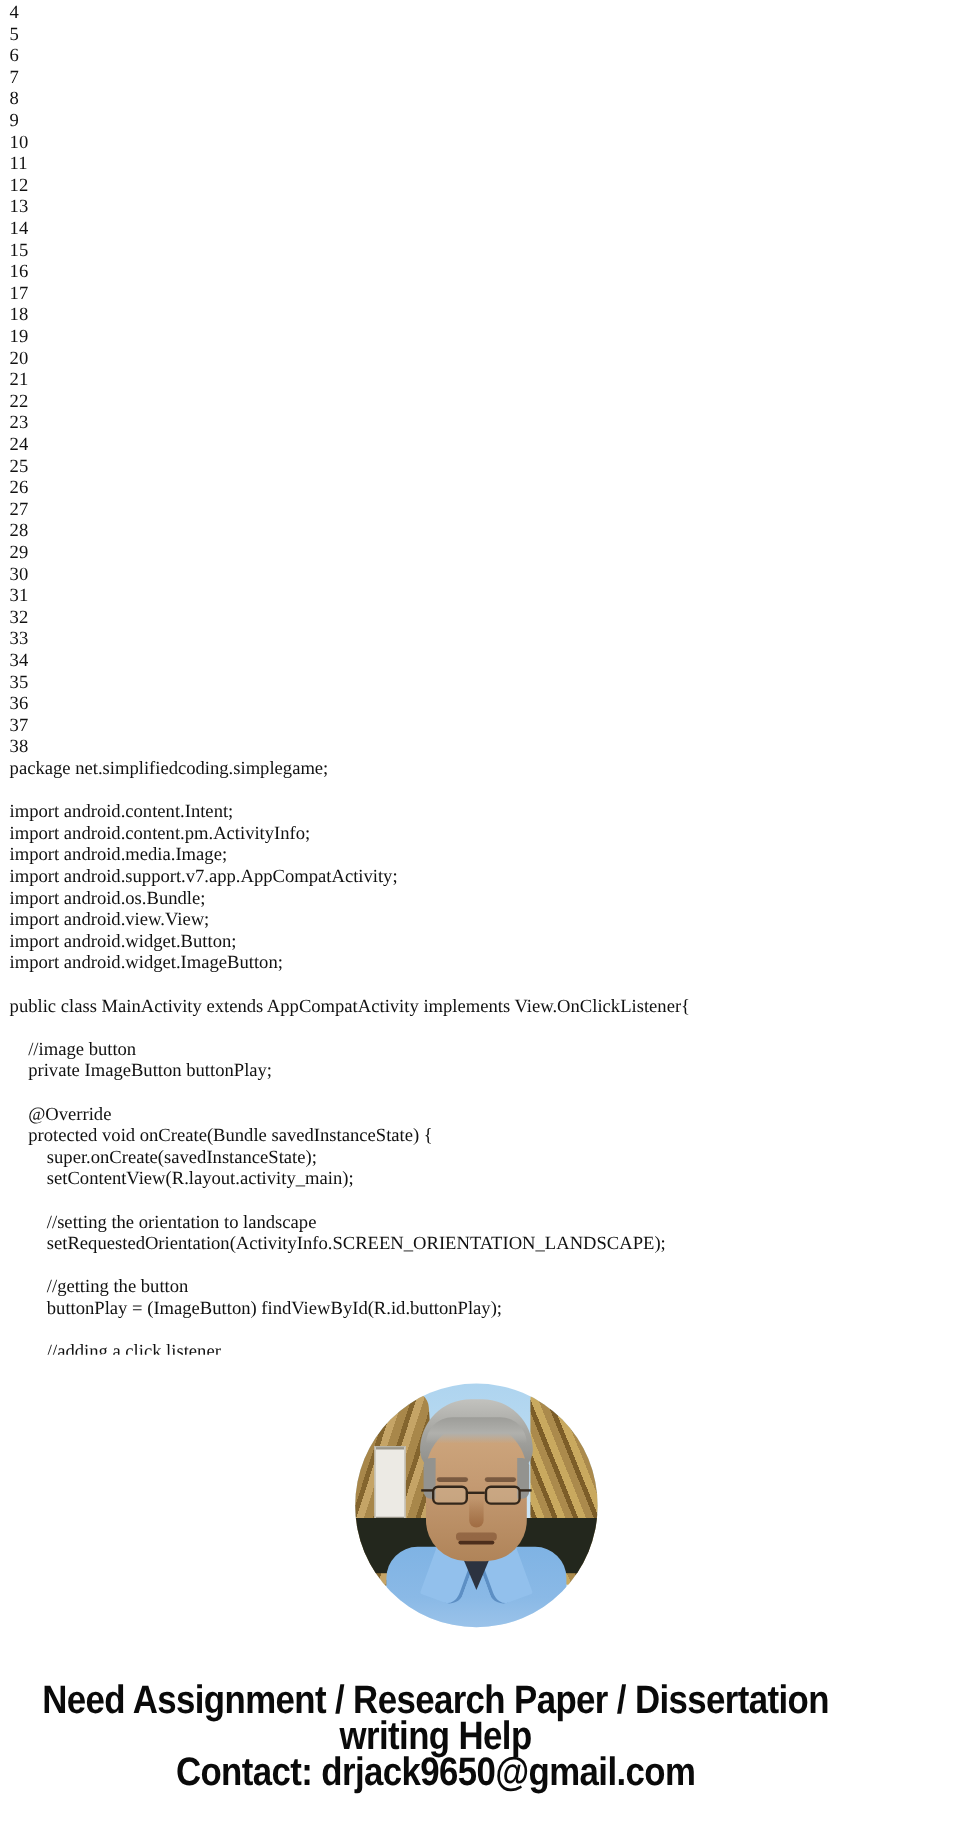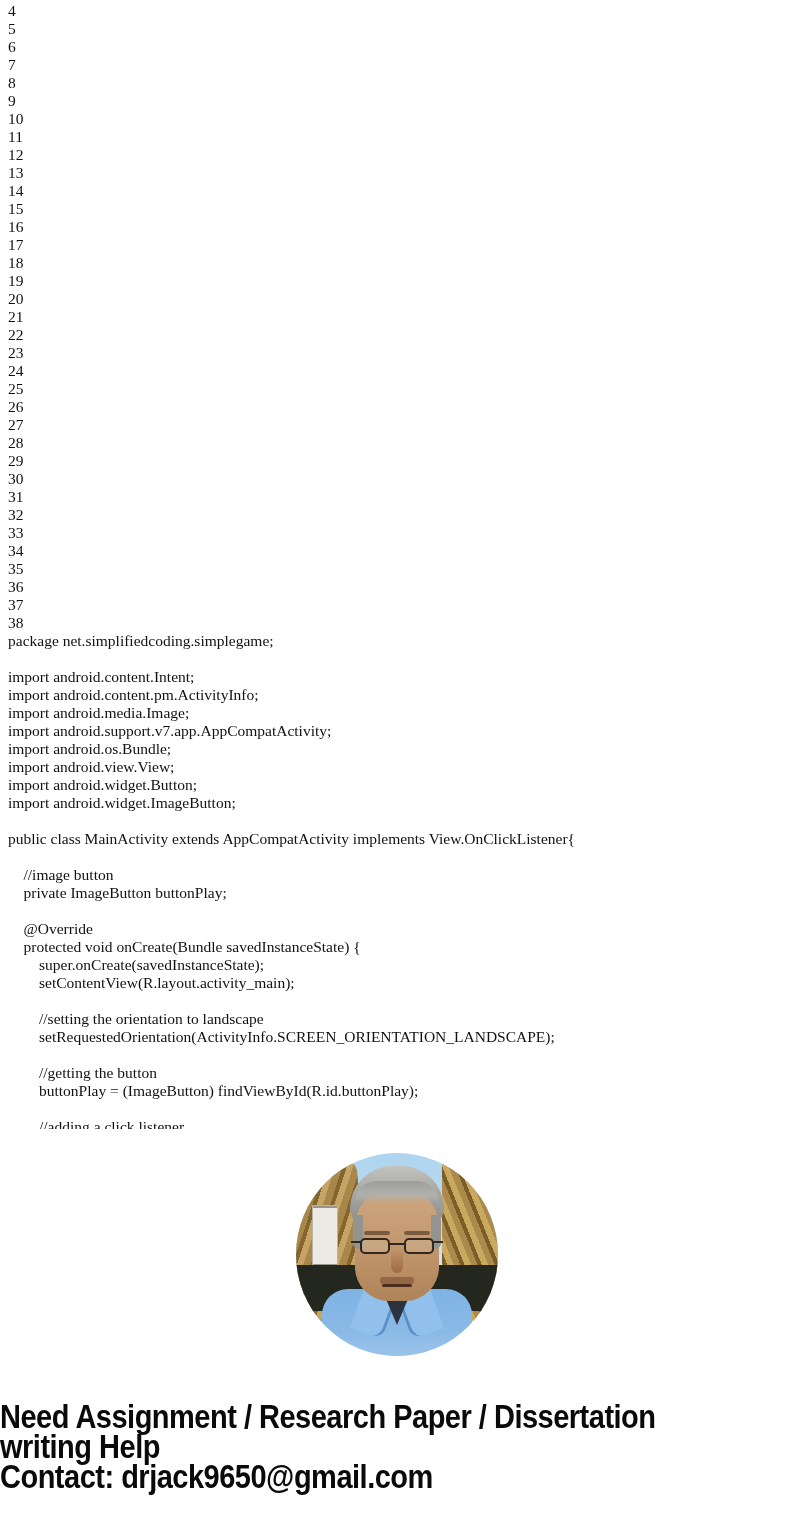--- a/index.html
+++ b/index.html
@@ -92,20 +92,21 @@
   .lip-shadow { left: 84px; top: 124px; width: 34px; height: 7px;
     background: rgba(120, 74, 46, 0.55); border-radius: 3px; }
   .mouth { left: 86px; top: 131px; width: 30px; height: 3px;
     background: #4c2e1c; border-radius: 2px; }
 
   
   .promo {
     position: absolute;
     left: 0; top: 1402px;
     width: 726px;
+    text-align: center;
     color: #0a0a0a;
   }
   .promo .line {
     font-weight: bold;
     font-size: 29px;
     line-height: 30px;
     letter-spacing: -0.5px;
     transform: scale(1, 1.14);
     transform-origin: center;
     white-space: nowrap;

